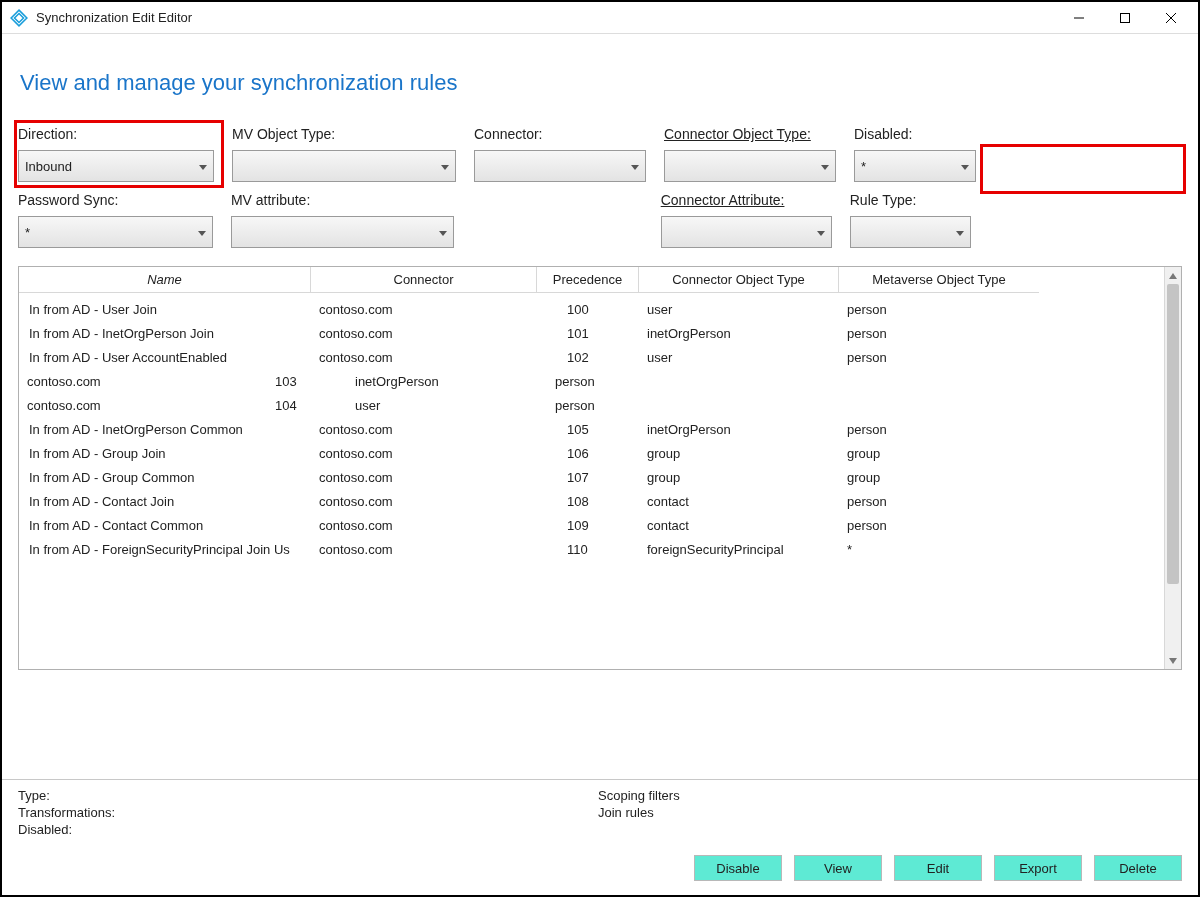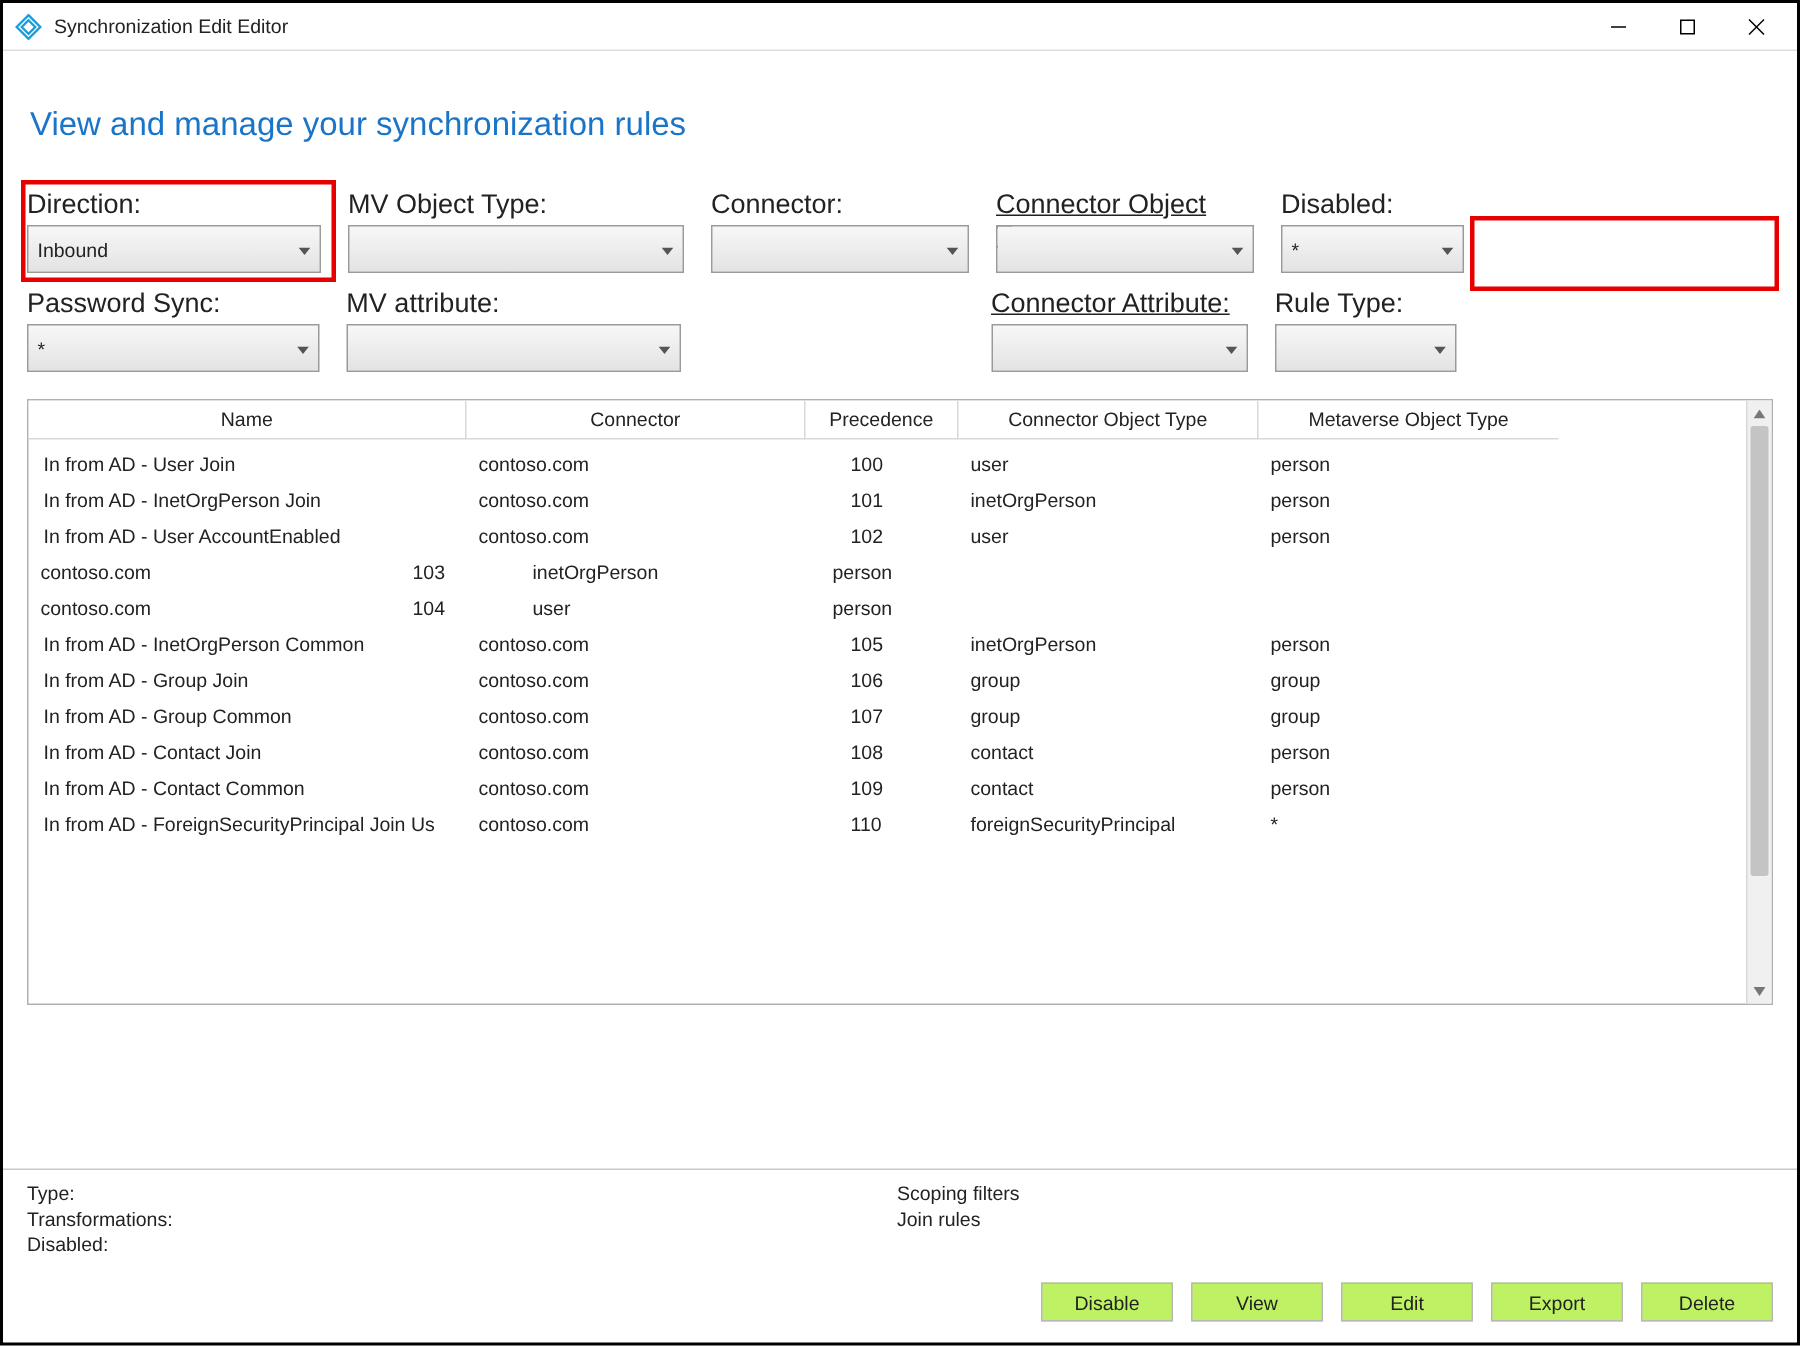--- a/index.html
+++ b/index.html
@@ -15,32 +15,32 @@
 .page-title { font-size: 22px; color: #1a75c9; font-weight: 400; margin: 18px 0 30px 2px; }
 .filters { position: relative; }
 .filter-row { display: flex; gap: 0; margin-bottom: 10px; }
 .filter-cell { display: flex; flex-direction: column; margin-right: 18px; }
 .filter-cell.c1 { width: 196px; }
 .filter-cell.c2 { width: 224px; }
 .filter-cell.c3 { width: 172px; }
 .filter-cell.c4 { width: 172px; text-decoration: underline; }
 .filter-cell.c5 { width: 122px; }
 .filter-cell.cbtn { width: 194px; margin-right: 0; }
-.filter-label { font-size: 18px; margin-bottom: 6px; height: 18px; }
+.filter-label { font-size: 14px; margin-bottom: 6px; height: 18px; }
 .combo { height: 24px; background: linear-gradient(#f7f7f7,#e3e3e3); border: 1px solid #9a9a9a; display: flex; align-items: center; padding: 15px 6px; cursor: pointer; position: relative; font-size: 13px; }
 .combo .caret { margin-left: auto; }
 .combo .caret svg { width: 8px; height: 6px; }
 .btn { height: 28px; background: linear-gradient(#f7f7f7,#e3e3e3); border: 1px solid #8a8a8a; display: flex; align-items: center; justify-content: center; cursor: pointer; font-size: 13px; padding: 0 8px; }
-.btn.small { width: 88px; height: 26px; background: #bef264; border: 1px solid #b8b8b8; }
+.btn.small { width: 88px; height: 26px; background: #5eead4; border: 1px solid #b8b8b8; }
 .hl { position: absolute; border: 3px solid #e60000; pointer-events: none; }
 .grid-wrap { border: 1px solid #b0b0b0; margin-top: 8px; height: 404px; display: flex; }
 .grid { flex: 1; overflow: hidden; }
 .grid-header { display: flex; height: 26px; background: #fff; }
 .gh { border-right: 1px solid #d8d8d8; border-bottom: 1px solid #d8d8d8; display: flex; align-items: center; justify-content: center; font-size: 13px; padding: 0 6px; }
-.gh:first-child { border-left: none; }
+.gh:first-child { border-left: none; font-style: italic; }
 .col-name { width: 292px; }
 .col-conn { width: 226px; }
 .col-prec { width: 102px; }
 .col-cot  { width: 200px; }
 .col-mot  { width: 200px; }
 .grid-body { }
 .gr { display: flex; height: 24px; align-items: flex-end; font-size: 13px; }
 .gc { padding: 0 8px; overflow: hidden; white-space: nowrap; text-overflow: ellipsis; }
 .gc.col-name { padding-left: 10px; }
 .gc.col-prec { text-align: left; padding-left: 30px; }

